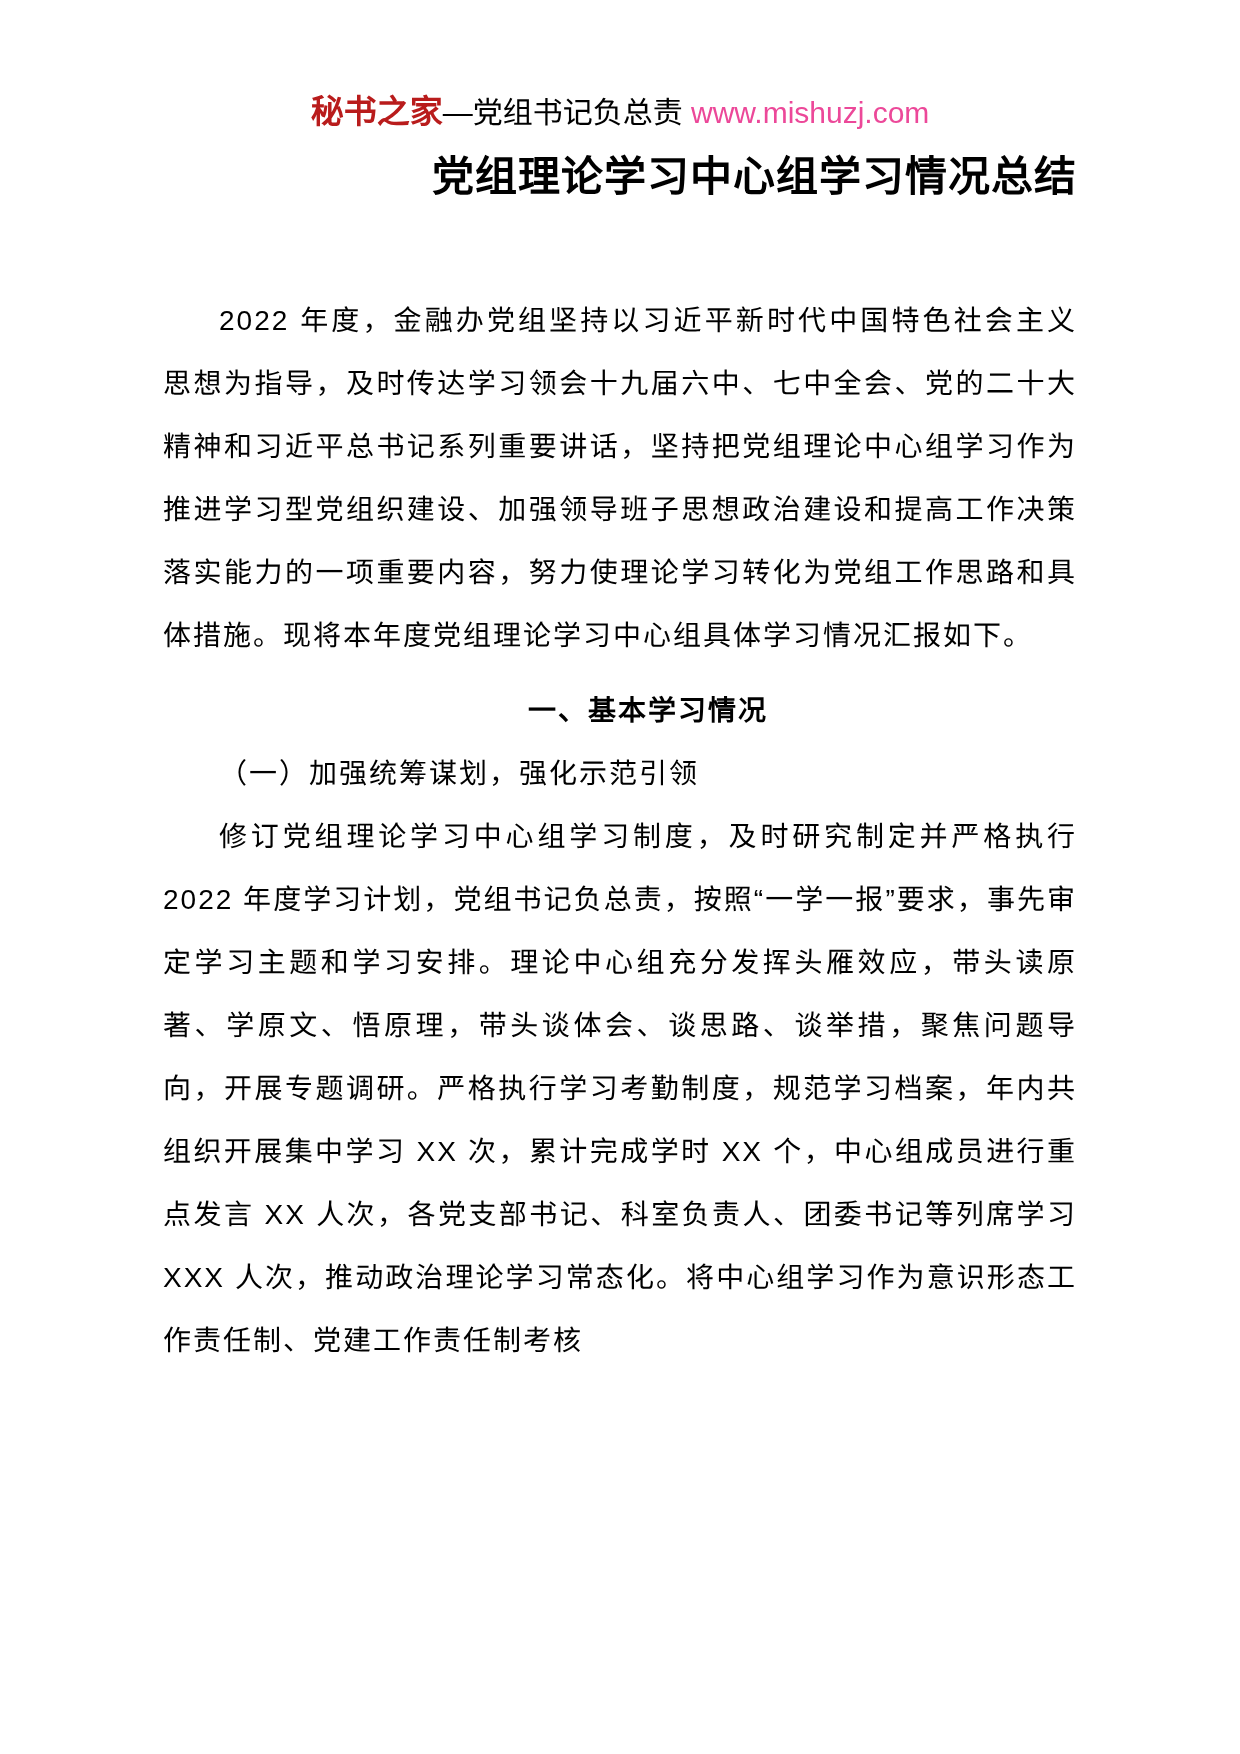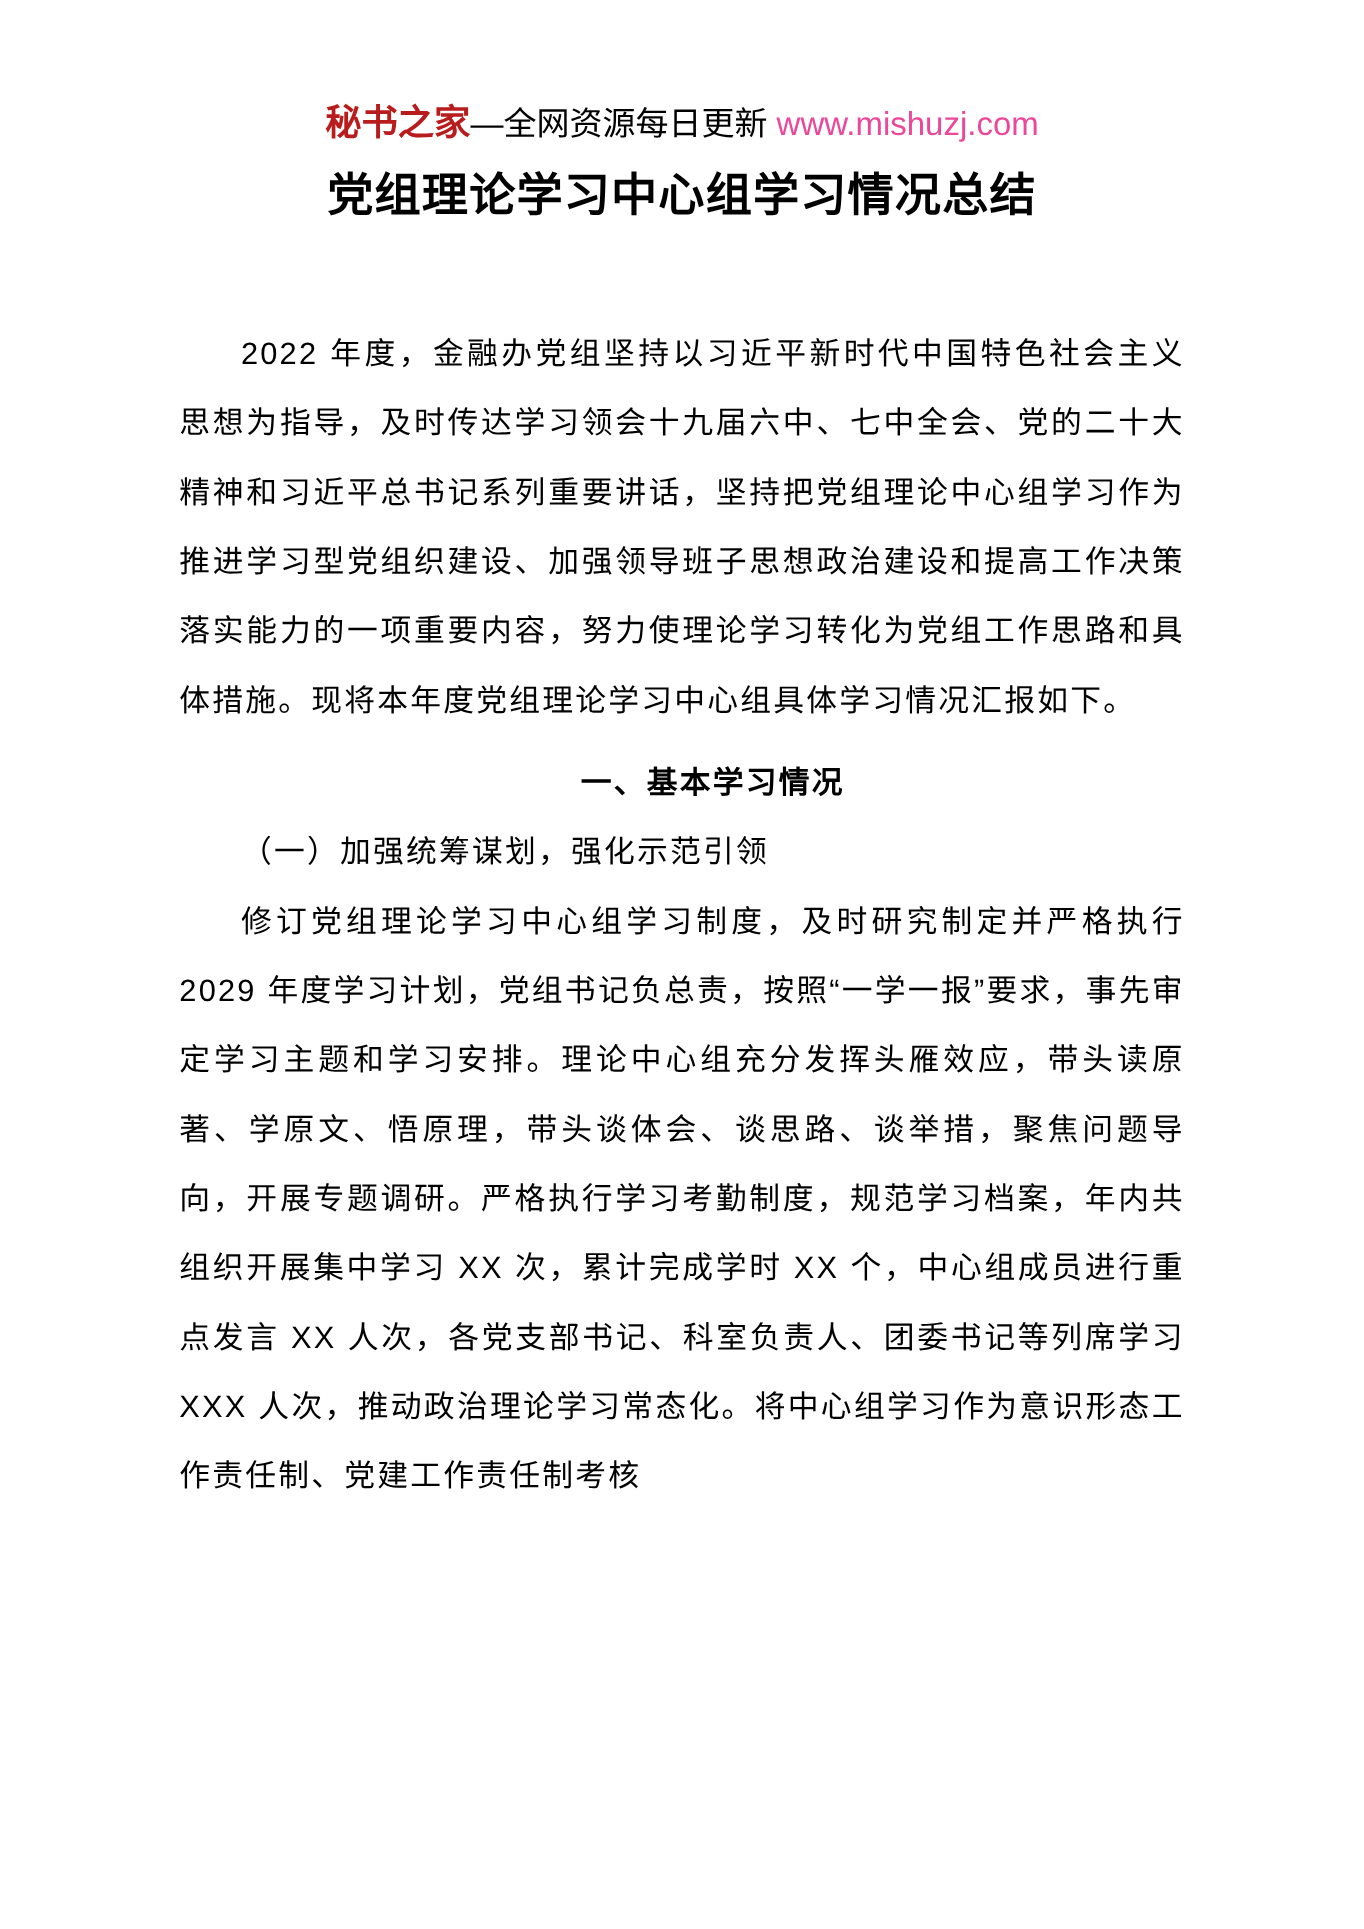--- a/index.html
+++ b/index.html
@@ -31,21 +31,21 @@
     font-size: 33px;
   }
   .tagline {
     color: #000000;
   }
   .url {
     color: #ec4899;
   }
   .doc-title {
     margin: 14px 0 84px 0;
-    text-align: center;
+    text-align: right;
     font-size: 42px;
     line-height: 56px;
     font-weight: bold;
     letter-spacing: 1px;
   }
   .doc-body p {
     margin: 0;
     font-size: 28px;
     line-height: 63px;
     letter-spacing: 2px;
@@ -60,25 +60,25 @@
   .doc-body p.subsection-heading {
     text-align: left;
   }
 </style>
 </head>
 <body>
 
 <div class="page">
 
   <div class="doc-header">
-    <span class="brand">秘书之家</span><span class="tagline">—全网资源每日更新 </span><span class="url">www.mishuzj.com</span>
+    <span class="brand">秘书之家</span><span class="tagline">—党组书记负总责 </span><span class="url">www.mishuzj.com</span>
   </div>
 
   <h1 class="doc-title">党组理论学习中心组学习情况总结</h1>
 
   <div class="doc-body">
     <p class="intro-paragraph">2022 年度，金融办党组坚持以习近平新时代中国特色社会主义思想为指导，及时传达学习领会十九届六中、七中全会、党的二十大精神和习近平总书记系列重要讲话，坚持把党组理论中心组学习作为推进学习型党组织建设、加强领导班子思想政治建设和提高工作决策落实能力的一项重要内容，努力使理论学习转化为党组工作思路和具体措施。现将本年度党组理论学习中心组具体学习情况汇报如下。</p>
     <p class="section-heading">一、基本学习情况</p>
     <p class="subsection-heading">（一）加强统筹谋划，强化示范引领</p>
-    <p class="body-paragraph">修订党组理论学习中心组学习制度，及时研究制定并严格执行 2029 年度学习计划，党组书记负总责，按照“一学一报”要求，事先审定学习主题和学习安排。理论中心组充分发挥头雁效应，带头读原著、学原文、悟原理，带头谈体会、谈思路、谈举措，聚焦问题导向，开展专题调研。严格执行学习考勤制度，规范学习档案，年内共组织开展集中学习 XX 次，累计完成学时 XX 个，中心组成员进行重点发言 XX 人次，各党支部书记、科室负责人、团委书记等列席学习 XXX 人次，推动政治理论学习常态化。将中心组学习作为意识形态工作责任制、党建工作责任制考核</p>
+    <p class="body-paragraph">修订党组理论学习中心组学习制度，及时研究制定并严格执行 2022 年度学习计划，党组书记负总责，按照“一学一报”要求，事先审定学习主题和学习安排。理论中心组充分发挥头雁效应，带头读原著、学原文、悟原理，带头谈体会、谈思路、谈举措，聚焦问题导向，开展专题调研。严格执行学习考勤制度，规范学习档案，年内共组织开展集中学习 XX 次，累计完成学时 XX 个，中心组成员进行重点发言 XX 人次，各党支部书记、科室负责人、团委书记等列席学习 XXX 人次，推动政治理论学习常态化。将中心组学习作为意识形态工作责任制、党建工作责任制考核</p>
   </div>
 
 </div>
 
 </body></html>

